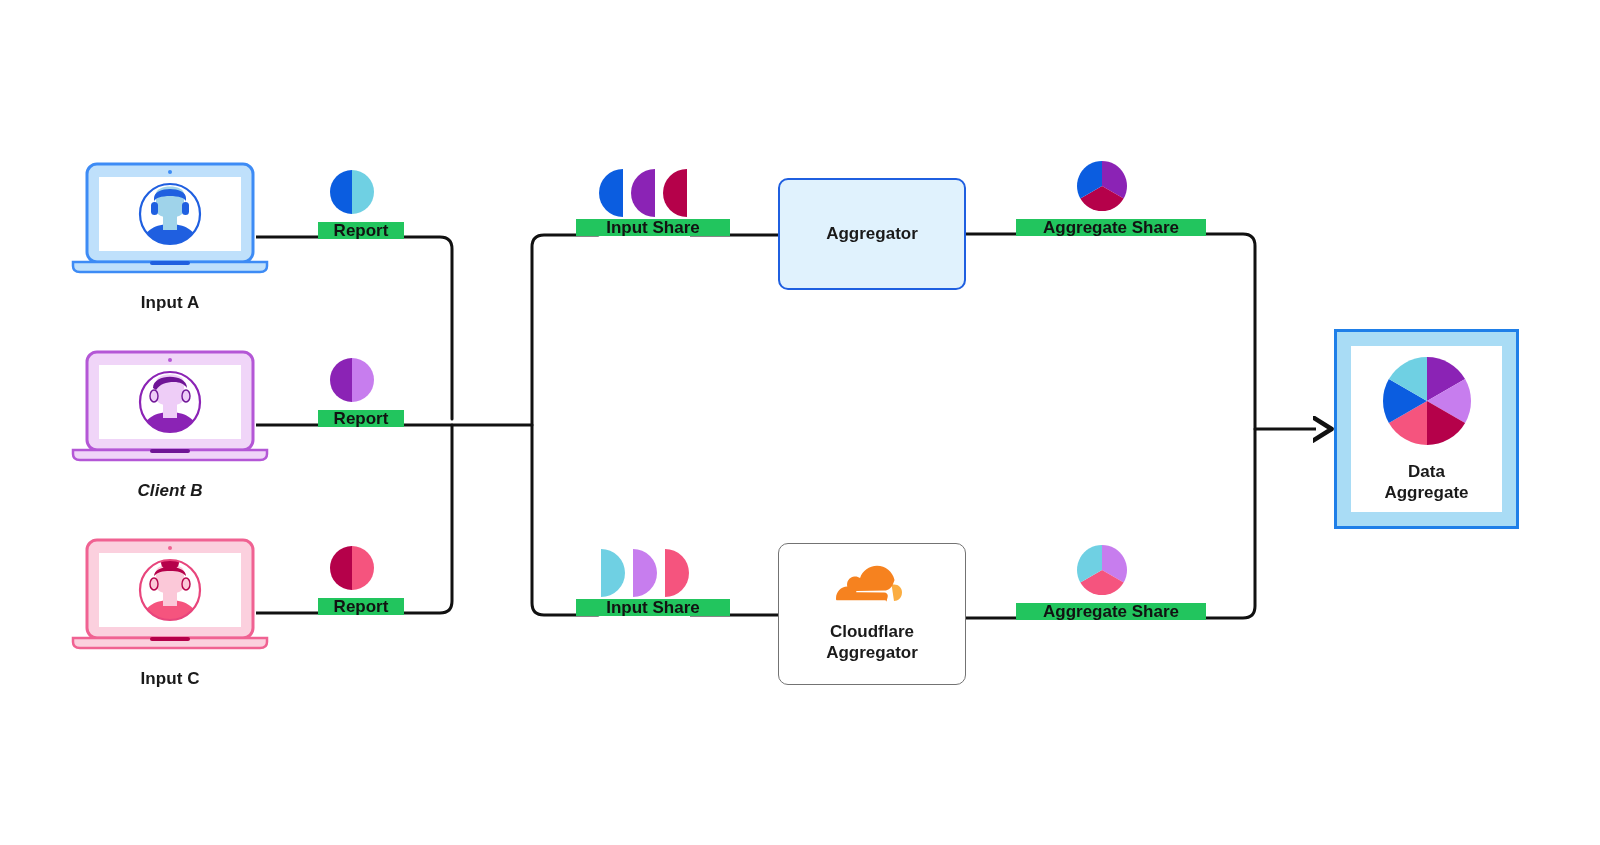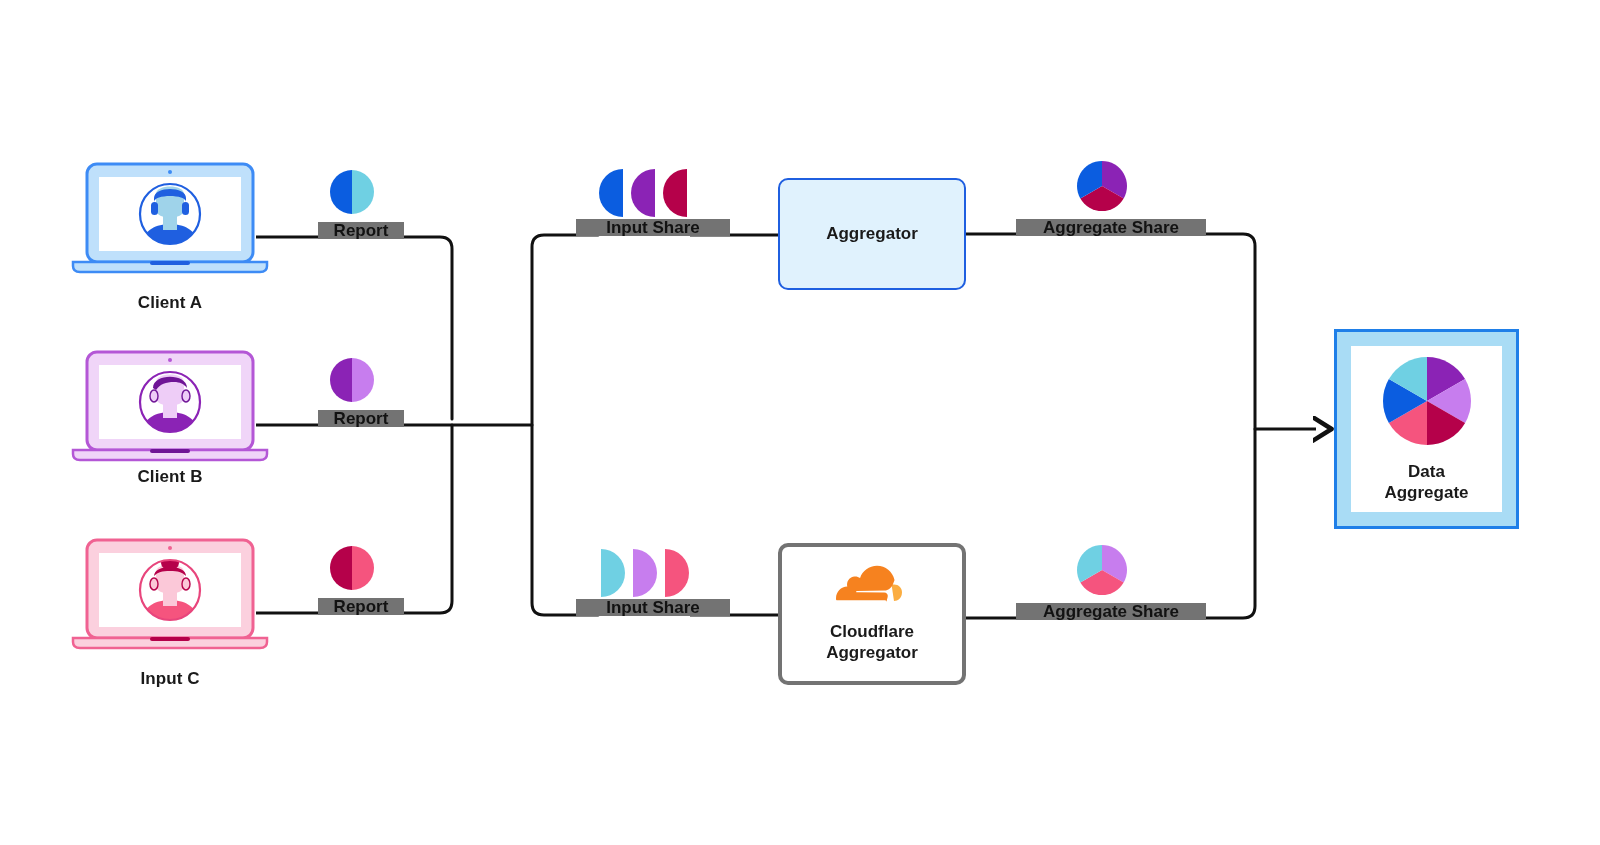--- a/index.html
+++ b/index.html
@@ -35,21 +35,21 @@
     text-align: center;
     line-height: 1.22;
     white-space: pre-line;
   }
   .edge-label {
     position: absolute;
     font-weight: bold;
     color: #121212;
     font-size: 17px;
     text-align: center;
-    background: #737373;
+    background: #22c55e;
     padding: 0 9px;
     white-space: nowrap;
     line-height: 1;
   }
   .client-caption {
     font-size: 17px;
     letter-spacing: .1px;
   }
   .box {
     position: absolute;
@@ -67,21 +67,21 @@
     text-align: center;
     line-height: 1.22;
     white-space: pre-line;
   }
   .aggregator-box {
     background: #e0f2fd;
     border: 2px solid #1f5fe0;
   }
   .cf-box {
     background: #ffffff;
-    border: 4px solid #737373;
+    border: 1px solid #737373;
   }
   .collector-outer {
     background: #a9dcf5;
     border: 3px solid #1f7fe8;
     box-sizing: border-box;
     display: flex;
     align-items: center;
     justify-content: center;
   }
   .collector-inner {
@@ -157,21 +157,21 @@
         <path d="M86,34 C86,24 114,24 114,34 L114,50 C114,60 86,60 86,50 Z" fill="#9fd3ea"></path>
         <path d="M84,38 C84,26 116,26 116,38 L116,42 C116,34 84,34 84,42 Z" fill="#1f5fe0"></path>
         <rect x="81" y="42" width="7" height="13" rx="3.5" fill="#1f5fe0"></rect>
         <rect x="112" y="42" width="7" height="13" rx="3.5" fill="#1f5fe0"></rect>
       </g>
       <circle cx="100" cy="54" r="30" fill="none" stroke="#1f5fe0" stroke-width="2.2"></circle>
 
       <path d="M3,102 L197,102 L197,106 Q197,112 190,112 L10,112 Q3,112 3,106 Z" fill="#bfe0fb" stroke="#3d8bf5" stroke-width="2.5"></path>
       <rect x="80" y="101" width="40" height="4" rx="2" fill="#1f5fe0"></rect>
     </svg>
-    <div class="caption client-caption" style="width:200px; margin-top:14px;">Client A</div>
+    <div class="caption client-caption" style="width:200px; margin-top:14px;">Input A</div>
   </div>
 
   <div class="node" style="left:318px; top:170px; width:68px; height:44px;">
     <svg width="68" height="44" viewBox="0 0 68 44">
       <path d="M34,0 A22,22 0 0,0 34,44 Z" fill="#0b5de0"></path>
       <path d="M34,0 A22,22 0 0,1 34,44 Z" fill="#6fd0e3"></path>
     </svg>
   </div>
   <div class="edge-label" style="left:318px; top:222px; width:68px;">Report</div>
 
@@ -189,21 +189,21 @@
         <rect x="93" y="54" width="14" height="16" fill="#eecdf7"></rect>
         <path d="M86,34 C86,24 114,24 114,34 L114,50 C114,60 86,60 86,50 Z" fill="#eecdf7"></path>
         <path d="M83,40 C83,25 117,25 117,40 C114,36 110,34 104,34 C96,34 90,36 86,42 Z" fill="#6f1596"></path>
         <ellipse cx="84" cy="48" rx="4" ry="6" fill="#eecdf7" stroke="#6f1596" stroke-width="1.4"></ellipse>
         <ellipse cx="116" cy="48" rx="4" ry="6" fill="#eecdf7" stroke="#6f1596" stroke-width="1.4"></ellipse>
       </g>
       <circle cx="100" cy="54" r="30" fill="none" stroke="#8b23b5" stroke-width="2.2"></circle>
       <path d="M3,102 L197,102 L197,106 Q197,112 190,112 L10,112 Q3,112 3,106 Z" fill="#f0d5f8" stroke="#b457d6" stroke-width="2.5"></path>
       <rect x="80" y="101" width="40" height="4" rx="2" fill="#6f1596"></rect>
     </svg>
-    <div class="caption client-caption" style="width:200px; ">Client B</div>
+    <div class="caption client-caption" style="width:200px; margin-top:14px;font-style:italic;">Client B</div>
   </div>
 
   <div class="node" style="left:318px; top:358px; width:68px; height:44px;">
     <svg width="68" height="44" viewBox="0 0 68 44">
       <path d="M34,0 A22,22 0 0,0 34,44 Z" fill="#8b23b5"></path>
       <path d="M34,0 A22,22 0 0,1 34,44 Z" fill="#c77dee"></path>
     </svg>
   </div>
   <div class="edge-label" style="left:318px; top:410px; width:68px;">Report</div>
 

